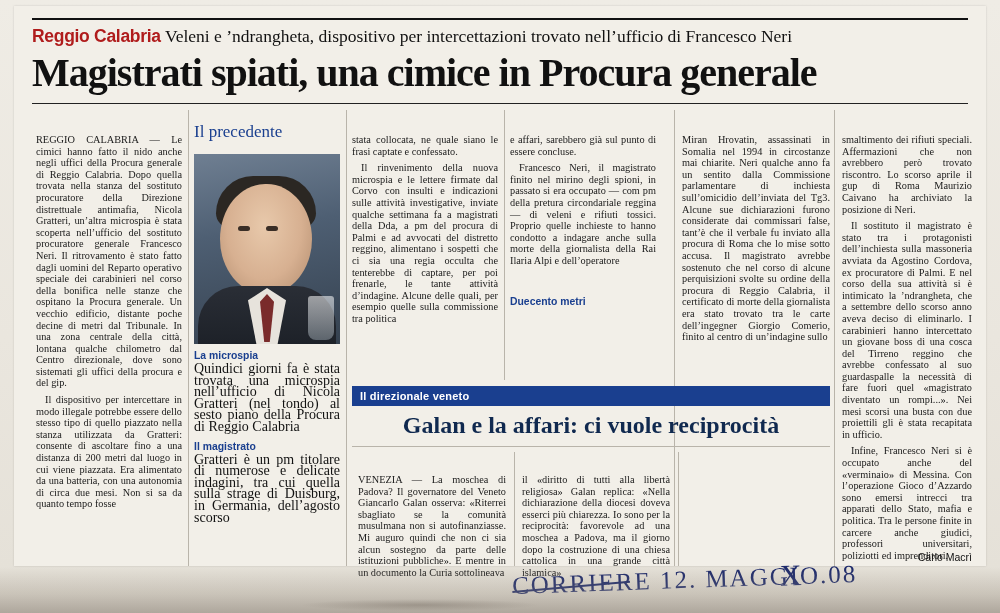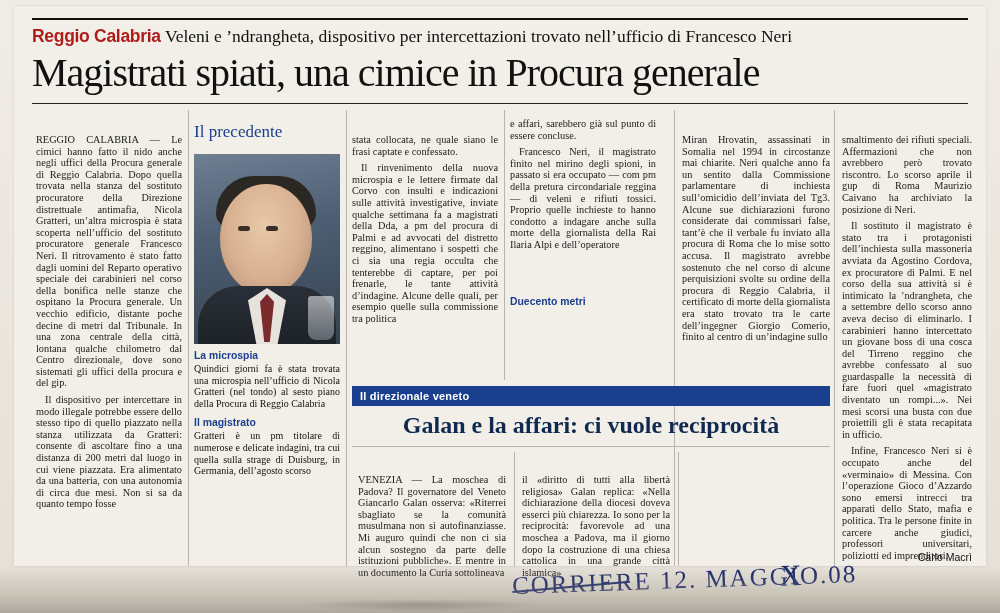--- a/index.html
+++ b/index.html
@@ -31,21 +31,21 @@
     font-weight:bold;color:#b01c1c;font-size:17.5px;
     letter-spacing:-0.3px;
   }
   .kicker .txt{font-size:17.5px;}
   .rule-top{
     position:absolute;left:18px;top:12px;width:936px;height:2px;background:#111;
   }
   .headline{
     position:absolute;left:18px;top:44px;width:940px;
     font-family:"Liberation Serif", serif;
-    font-weight:normal;
+    font-weight:bold;
     font-size:40px;line-height:46px;
     letter-spacing:-1px;
     white-space:nowrap;
   }
   .rule-head{
     position:absolute;left:18px;top:97px;width:936px;height:1px;background:#222;
   }
 
   
   .col{
@@ -55,21 +55,21 @@
     text-align:justify;
     color:#1a1a1a;
     hyphens:auto;
     margin-top:20px;
   }
   .col p{margin:0 0 5px 0;text-indent:9px;}
   .col p.first{text-indent:0;}
 
   .c1{left:22px;top:108px;width:146px;}
   .c3{left:338px;top:108px;width:146px;}
-  .c4{left:496px;top:92px;width:146px;}
+  .c4{left:496px;top:108px;width:146px;}
   .c5{left:668px;top:108px;width:148px;}
   .c6{left:828px;top:108px;width:130px;}
 
   .vline{position:absolute;width:1px;background:#b9b4aa;}
   .subhead{
     font-family:"Liberation Sans", sans-serif;
     font-weight:bold;font-size:10.4px;color:#1a3f8f;
     margin-bottom:2px;
   }
   .photo{
@@ -136,21 +136,21 @@
   .duecento .d{
     font-size:12.5px;line-height:14px;margin-top:3px;color:#111;
   }
 
   .byline{
     position:absolute;left:828px;top:545px;width:130px;text-align:right;
     font-family:"Liberation Sans", sans-serif;font-weight:normal;font-size:10.5px;
   }
 
   .micro-block{position:absolute;left:180px;top:344px;width:146px;}
-  .micro-block .body{font-size:10px;line-height:11.6px;text-align:justify;}
+  .micro-block .body{font-size:14px;line-height:11.6px;text-align:justify;}
 
   .precedente{
     position:absolute;left:180px;top:116px;width:146px;
     font-size:17px;font-weight:normal;color:#1a3f8f;
   }
 
   
   .hand{
     position:absolute;left:512px;top:566px;
     font-family:"Liberation Serif", serif;

